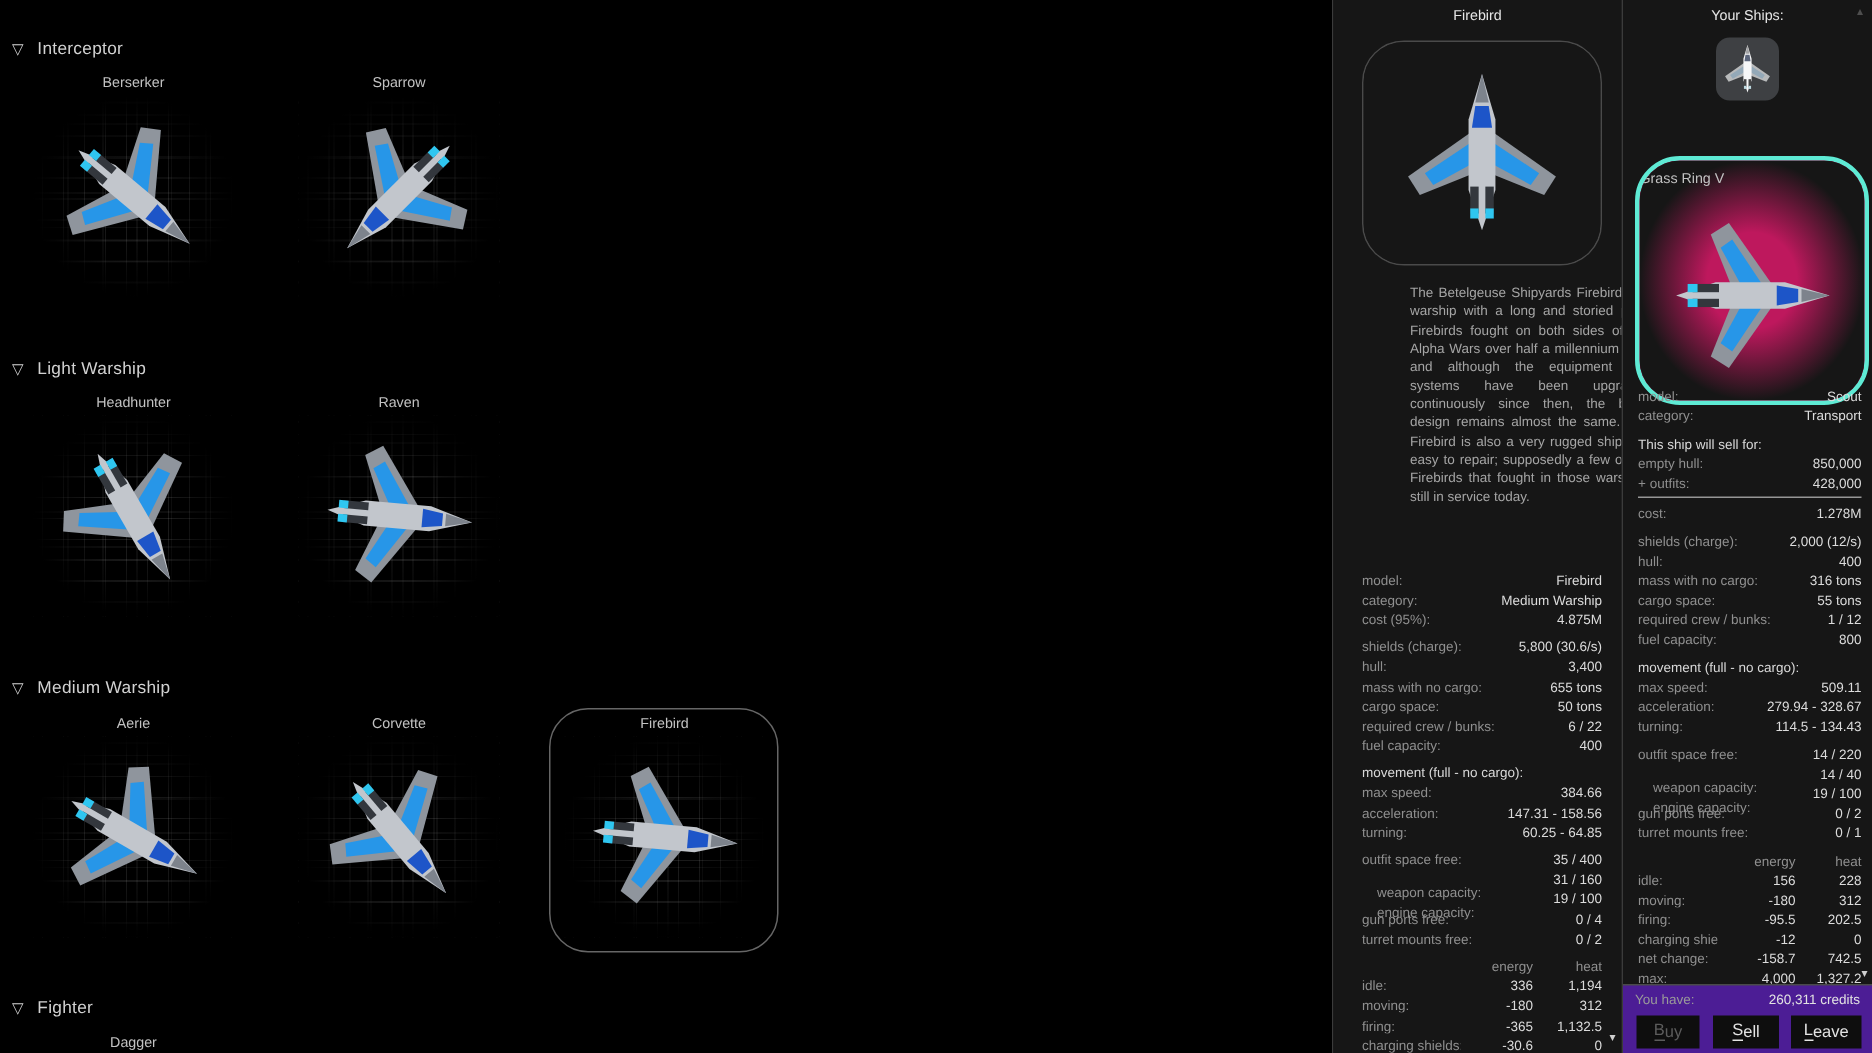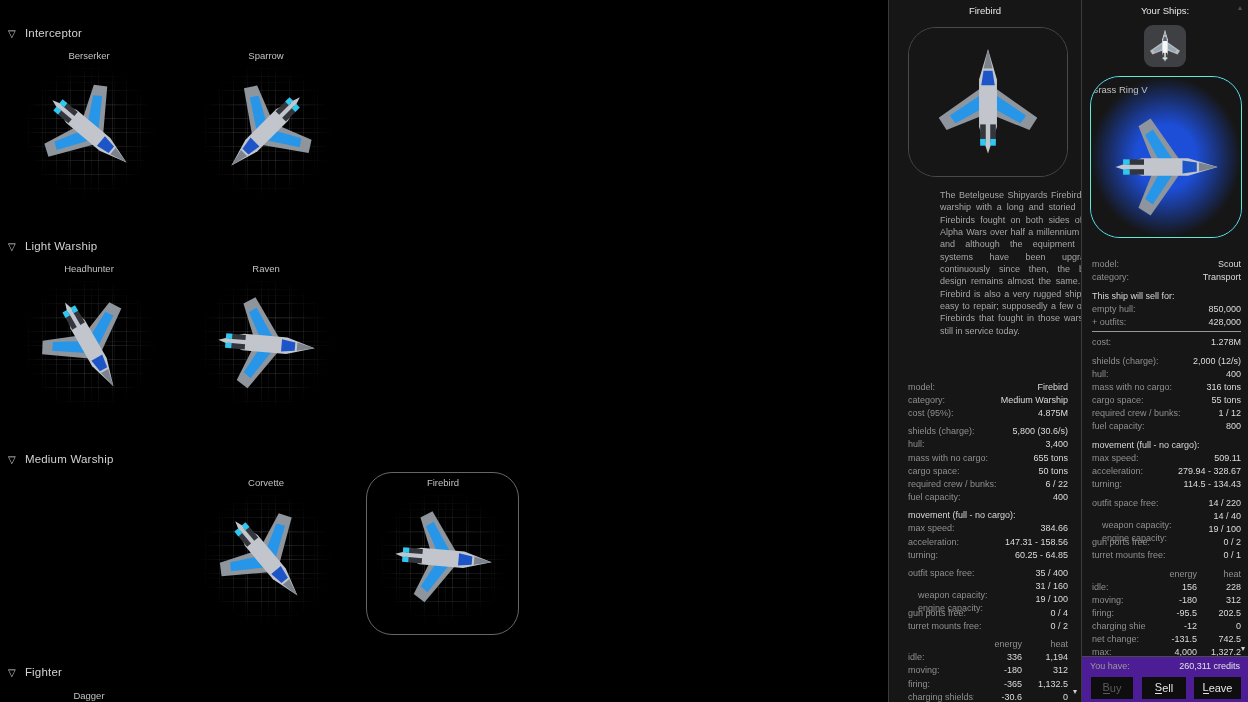--- a/index.html
+++ b/index.html
@@ -61,22 +61,22 @@
   .colhdr{color:#8f8f8f !important;}
   .sellline{height:1px;background:#969696;margin:3px 0;}
 
   .scroll-ind{position:absolute;font-size:8px;color:#cfcfcf;line-height:8px;}
 
   
   #your-panel{left:1082px;top:0;width:166px;height:702px;background:#161616;overflow:hidden;}
   #mini-thumb{left:62px;top:25px;width:42px;height:42px;background:#3e4043;border-radius:9px;}
   #mini-thumb svg{position:absolute;left:50%;top:50%;width:34px;height:34px;margin:-17px 0 0 -17px;
        filter:grayscale(.85) brightness(1.25);}
-  #your-ship-box{left:8px;top:76px;width:150px;height:160px;border:1px solid #5eead4;
-       border-radius:30px;overflow:hidden;background:#1d4ed8;}
+  #your-ship-box{left:8px;top:104px;width:150px;height:160px;border:3px solid #5eead4;
+       border-radius:30px;overflow:hidden;background:#be185d;}
   #your-ship-box .ship-name{margin-top:6px;position:relative;z-index:2;}
   #your-ship-box svg{position:absolute;left:50%;top:56%;width:110px;height:110px;margin:-55px 0 0 -55px;}
 
   
   #footer{left:0;top:656px;width:166px;height:46px;background:#4c1d95;border-top:1px solid #4a4a4a;}
   #you-have{position:absolute;left:8px;top:4px;font-size:9px;color:#9a9a9a;}
   #credits{position:absolute;right:8px;top:4px;font-size:9px;color:#e2e2e2;}
   .btn{position:absolute;top:20px;height:22px;background:#0e0e0e;color:#e4e4e4;
        display:flex;align-items:center;justify-content:center;font-size:11px;cursor:pointer;}
   .btn.disabled{color:#5c5c5c;}
@@ -147,20 +147,28 @@
       <svg viewBox="0 0 100 100" style="transform:rotate(95deg)">
           <use href="#ship-shape"></use>
         </svg>
     </div>
   </div>
 
   <div class="cat" style="top:452px">
     <span class="tri">▽</span>
     <span>Medium Warship</span>
   </div>
+  <div class="cell" style="left:14px;top:476px">
+    <div class="ship-name">Aerie</div>
+    <div class="thumb gridbg fade-black">
+      <svg viewBox="0 0 100 100" style="transform:rotate(120deg)">
+          <use href="#ship-shape"></use>
+        </svg>
+    </div>
+  </div>
   <div class="cell" style="left:191px;top:476px">
     <div class="ship-name">Corvette</div>
     <div class="thumb gridbg fade-black">
       <svg viewBox="0 0 100 100" style="transform:rotate(140deg)">
           <use href="#ship-shape"></use>
         </svg>
     </div>
   </div>
   <div class="cell selected" style="left:368px;top:476px">
     <div class="ship-name">Firebird</div>
@@ -427,21 +435,21 @@
         <span class="c1">-95.5</span>
         <span class="c2">202.5</span>
       </div>
     <div class="row">
         <span class="lbl">charging shields:</span>
         <span class="c1">-12</span>
         <span class="c2">0</span>
       </div>
     <div class="row">
         <span class="lbl">net change:</span>
-        <span class="c1">-131.5</span>
+        <span class="c1">-158.7</span>
         <span class="c2">742.5</span>
       </div>
     <div class="row">
         <span class="lbl">max:</span>
         <span class="c1">4,000</span>
         <span class="c2">1,327.2</span>
       </div>
   </div>
 
   <span class="scroll-ind" style="right:3px;top:645px">▾</span>

